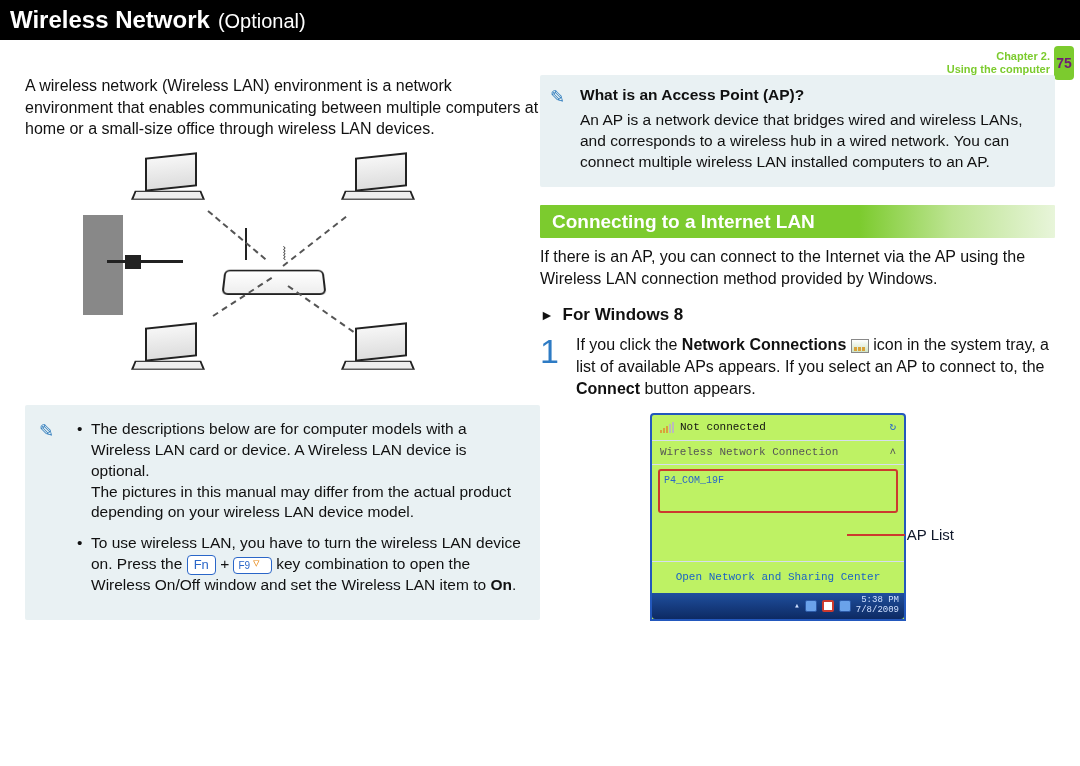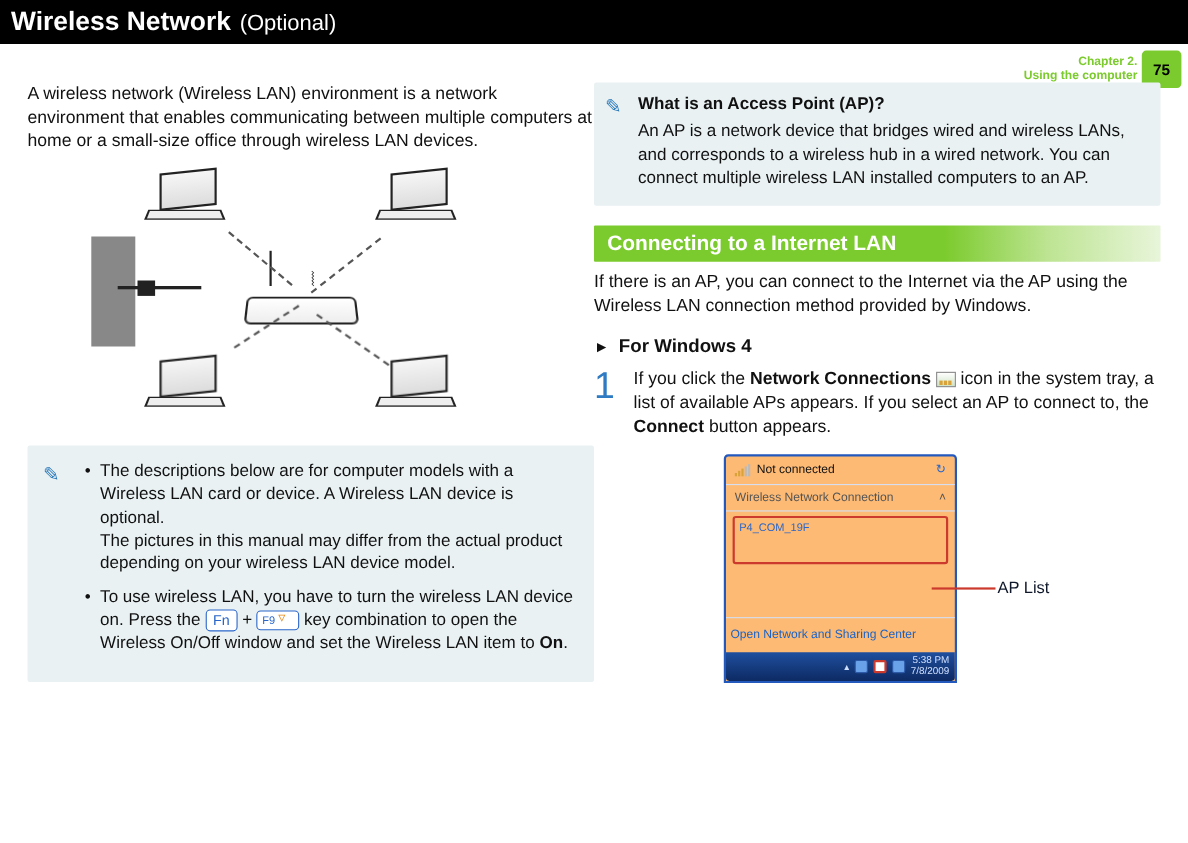--- a/index.html
+++ b/index.html
@@ -21,22 +21,22 @@
     position: relative;
   }
   .topbar .title { font-size: 24px; font-weight: 700; display: flex; align-items: baseline; gap: 8px;}
   .topbar .title .optional { font-size: 20px; font-weight: 400; color: #fff;}
   .top-right {
     position: absolute; right: 6px; top: 2px; display: flex; align-items: center; gap: 4px;
     font-size: 11px; font-weight: 700; color: #7CCB2E; margin-top: 44px;
   }
   .top-right .lines { text-align: right; line-height: 1.2;}
   .page-badge {
-    background: #7CCB2E; color: #000000; font-weight: 700;
-    width: 36px; height: 34px; display: flex; align-items: center; justify-content: center;
+    background: #7CCB2E; color: #701a75; font-weight: 700;
+    width: 20px; height: 34px; display: flex; align-items: center; justify-content: center;
     border-radius: 4px; font-size: 14px;
   }
   .content { display: flex; padding: 35px 25px 10px 25px; }
   .col { flex: 1; font-size: 16px; line-height: 1.35;}
   .col p { margin-bottom: 6px;}
   .diagram {
     margin: 15px auto 5px; width: 380px; height: 240px; position: relative;
   }
   .router {
     position: absolute; left: 130px; top: 95px; width: 110px; height: 50px;
@@ -119,37 +119,37 @@
   .step-num {
     font-size:34px; font-weight:300; color:#2E7BC4; line-height:1; width:26px; flex-shrink:0;
   }
   .nc-icon{
     display:inline-block; width:18px; height:14px; vertical-align:middle;
     background: linear-gradient(#fff,#cfe3c4); border:1px solid #888; position:relative;
   }
   .nc-icon::after{content:""; position:absolute; left:2px; bottom:1px; width:3px; height:4px; background:#d9a33a; box-shadow: 4px 0 0 #d9a33a, 8px 0 0 #d9a33a;}
 
   .win-panel {
-    width:212px; margin:14px auto 0; border:2px solid #2358bd; border-radius:4px 4px 0 0;
-    font-size:11px; background:#fdba74; position:relative;
+    width:256px; margin:14px auto 0; border:2px solid #2358bd; border-radius:4px 4px 0 0;
+    font-size:11px; background:#bef264; position:relative;font-family:Liberation Mono, monospace;
   }
   .win-panel .row{display:flex; align-items:center; padding:5px 8px; gap:6px; border-bottom:1px solid #e6ecf4;}
   .win-panel .hdr{border-bottom:1px solid #d6def0;}
   .win-panel .bars{display:inline-block; width:14px; height:11px; position:relative;}
   .win-panel .bars span{position:absolute; bottom:0; width:2px; background:#d9a33a;}
   .win-panel .bars span:nth-child(1){left:0; height:3px;}
   .win-panel .bars span:nth-child(2){left:3px; height:5px;}
   .win-panel .bars span:nth-child(3){left:6px; height:7px;}
   .win-panel .bars span:nth-child(4){left:9px; height:9px; background:#bbb;}
   .win-panel .bars span:nth-child(5){left:12px; height:11px; background:#bbb;}
   .win-panel .refresh{margin-left:auto; color:#2a66c8;}
   .win-panel .sect{padding:4px 8px; color:#555; display:flex; justify-content:space-between; border-bottom:1px solid #d6def0;}
   .win-panel .ap-area{border:2px solid #cc3a2e; margin:4px 6px; padding:3px 4px; color:#2a66c8; font-size:10px; height:44px; border-radius:3px;}
   .win-panel .gap{height:44px;}
-  .win-panel .link{color:#1b63c6; text-align:left; padding:8px 4px; border-top:1px solid #d6def0;}
+  .win-panel .link{color:#1b63c6; text-align:center; padding:8px 4px; border-top:1px solid #d6def0;}
   .taskbar{background:linear-gradient(#1f4f9e,#0d2a63); color:#cfe0ff; font-size:9px; padding:3px 5px; display:flex; align-items:center; justify-content:flex-end; gap:5px; border-radius:0 0 3px 3px;}
   .taskbar .clock{text-align:right; line-height:1.1;}
   .tb-icon{width:12px; height:12px; background:#6aa2ea; border:1px solid #2c5aa8; border-radius:2px;}
   .tb-icon.highlight{border:2px solid #cc3a2e; background:#fff;}
   .ap-callout{
     position:absolute; right:-76px; top:112px; font-size:15px; color:#0f172a;margin-left:18px;
   }
   .ap-callout::before{
     content:""; position:absolute; left:-60px; top:9px; width:58px; border-top:2px solid #cc3a2e;
   }
@@ -234,21 +234,21 @@
       <span class="pen">✎</span>
       <div class="q">What is an Access Point (AP)?</div>
       <div>An AP is a network device that bridges wired and wireless LANs, and corresponds to a wireless hub in a wired network. You can connect multiple wireless LAN installed computers to an AP.</div>
     </div>
 
     <div class="section-head">Connecting to a Internet LAN</div>
     <p>If there is an AP, you can connect to the Internet via the AP using the Wireless LAN connection method provided by Windows.</p>
 
     <div class="sub-head">
       <span class="tri">►</span>
-      <span>For Windows 4</span>
+      <span>For Windows 8</span>
     </div>
 
     <div class="step">
       <div class="step-num">1</div>
       <div>
         <span>If you click the </span>
         <b>Network Connections</b>
         <span class="nc-icon"></span>
         <span> icon in the system tray, a list of available APs appears. If you select an AP to connect to, the </span>
         <b>Connect</b>

